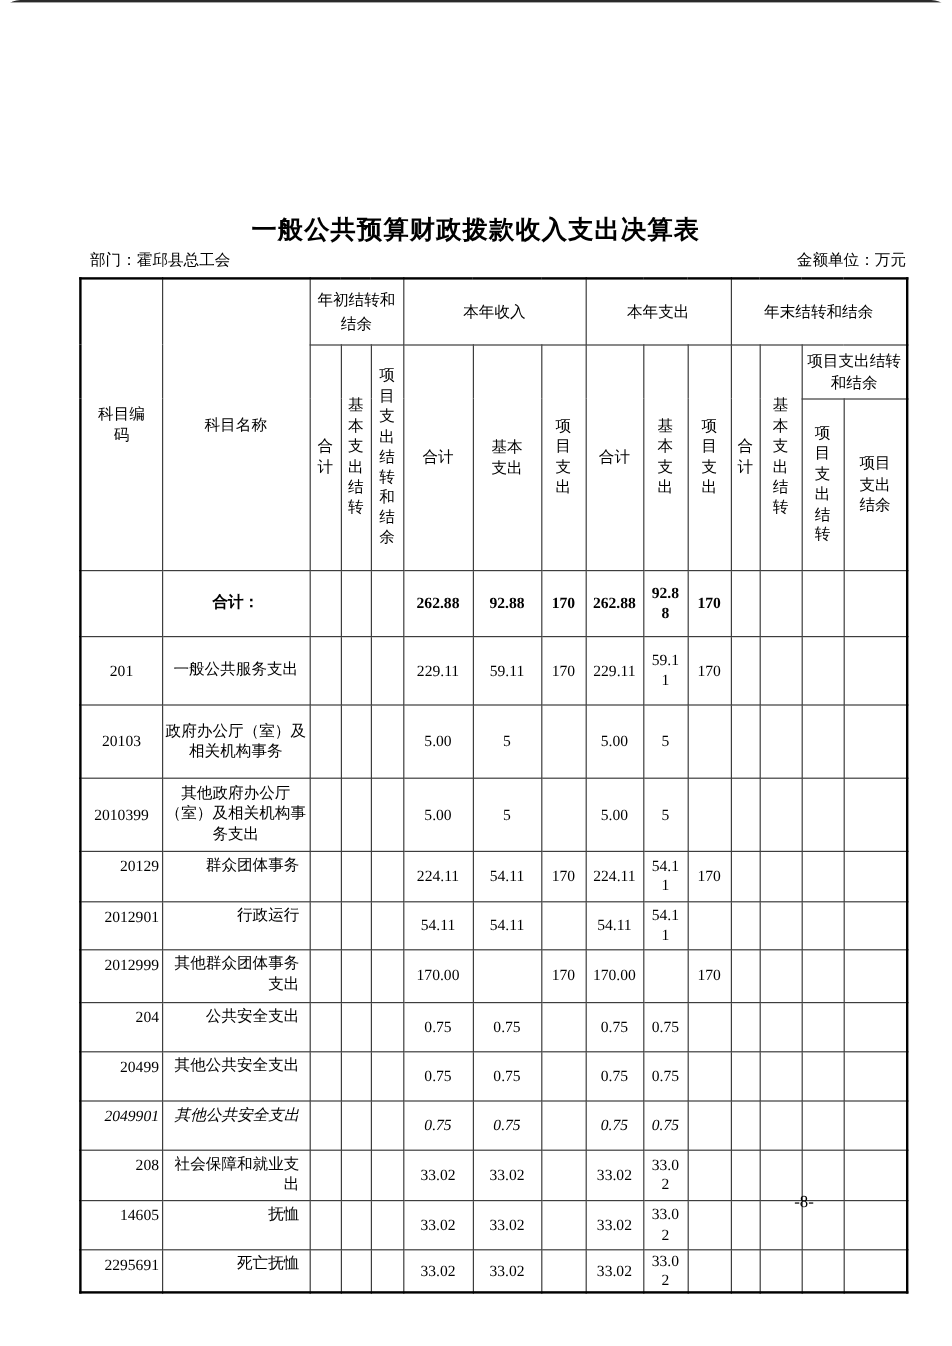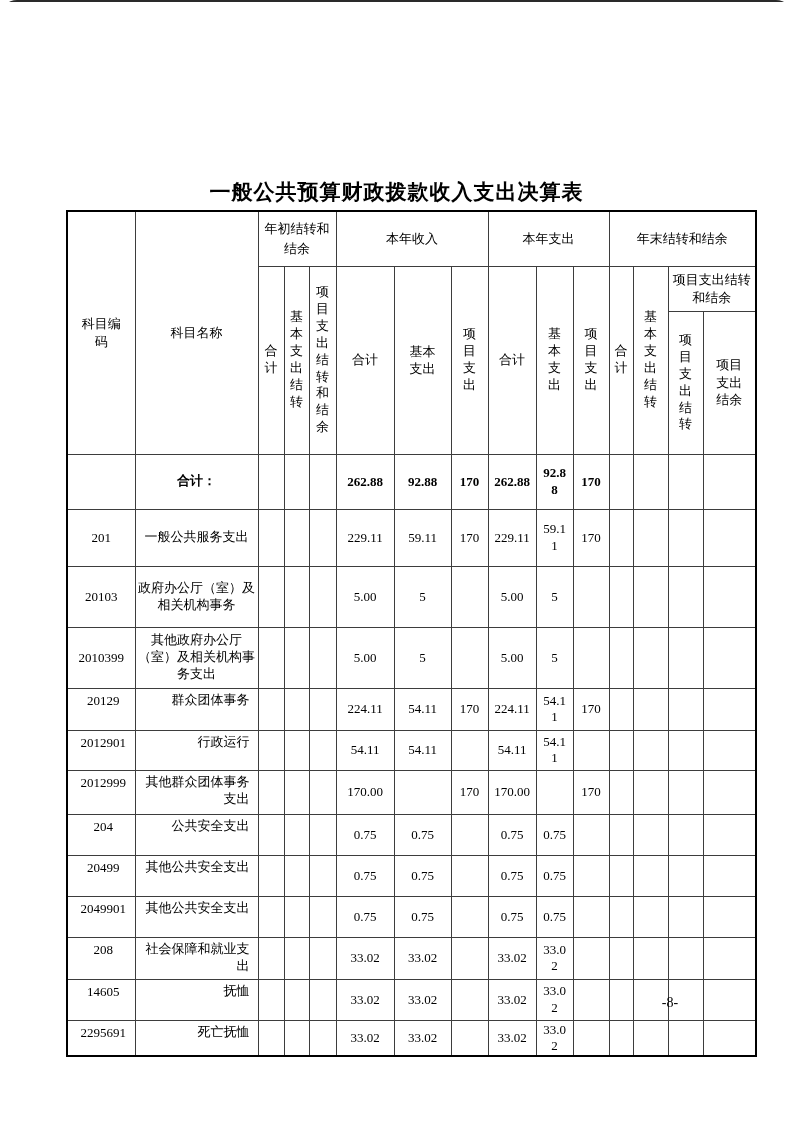--- a/index.html
+++ b/index.html
@@ -73,21 +73,21 @@
     width:3.2em;
     word-break:break-all;
     line-height:1.35;
     text-align:center;
   }
   th .grp{display:inline-block;line-height:1.5;}
   
   td.code{font-size:13px;}
   td.name{font-size:14px;padding:2px 8px;line-height:1.3;}
   tr.r-center td.code, tr.r-center td.name{text-align:center;vertical-align:middle;}
-  tr.r-left td.code{text-align:center;vertical-align:top;padding:4px 2px 1px 6px;}
+  tr.r-left td.code{text-align:right;vertical-align:top;padding:4px 2px 1px 6px;}
   tr.r-left td.name{text-align:right;vertical-align:top;padding:3px 8px;}
   td.val{word-break:break-all;line-height:1.25;font-size:13px;}
   td.val.exp{padding:1px 5px;}
   tr.bold td{font-weight:bold;}
   .page-number{
     position:absolute;
     left:646px;top:995px;width:48px;
     text-align:center;
     font-size:14px;
     background:transparent;
@@ -95,20 +95,24 @@
 </style>
 </head>
 <body>
 
 <div class="page">
   <div class="topline"></div>
 
   <h1 class="doc-title">一般公共预算财政拨款收入支出决算表</h1>
 
 
+  <div class="meta-row">
+    <span>部门：霍邱县总工会</span>
+    <span>金额单位：万元</span>
+  </div>
 
   <table class="budget">
     <colgroup>
       <col style="width:68px">
         <col style="width:123px">
       <col style="width:26px">
         <col style="width:25px">
         <col style="width:27px">
       <col style="width:58px">
         <col style="width:57px">
@@ -296,21 +300,21 @@
           <td class="val">0.75</td>
           <td class="val"></td>
           <td class="val exp">0.75</td>
           <td class="val exp">0.75</td>
           <td class="val exp"></td>
           <td class="val"></td>
           <td class="val"></td>
           <td class="val"></td>
           <td class="val"></td>
         </tr>
-        <tr class="r-left" style="height: 41px;">
+        <tr class="r-left" style="height: 41px; font-style: italic;">
           <td class="code">2049901</td>
           <td class="name">其他公共安全支出</td>
           <td class="val"></td>
           <td class="val"></td>
           <td class="val"></td>
           <td class="val">0.75</td>
           <td class="val">0.75</td>
           <td class="val"></td>
           <td class="val exp">0.75</td>
           <td class="val exp">0.75</td>

